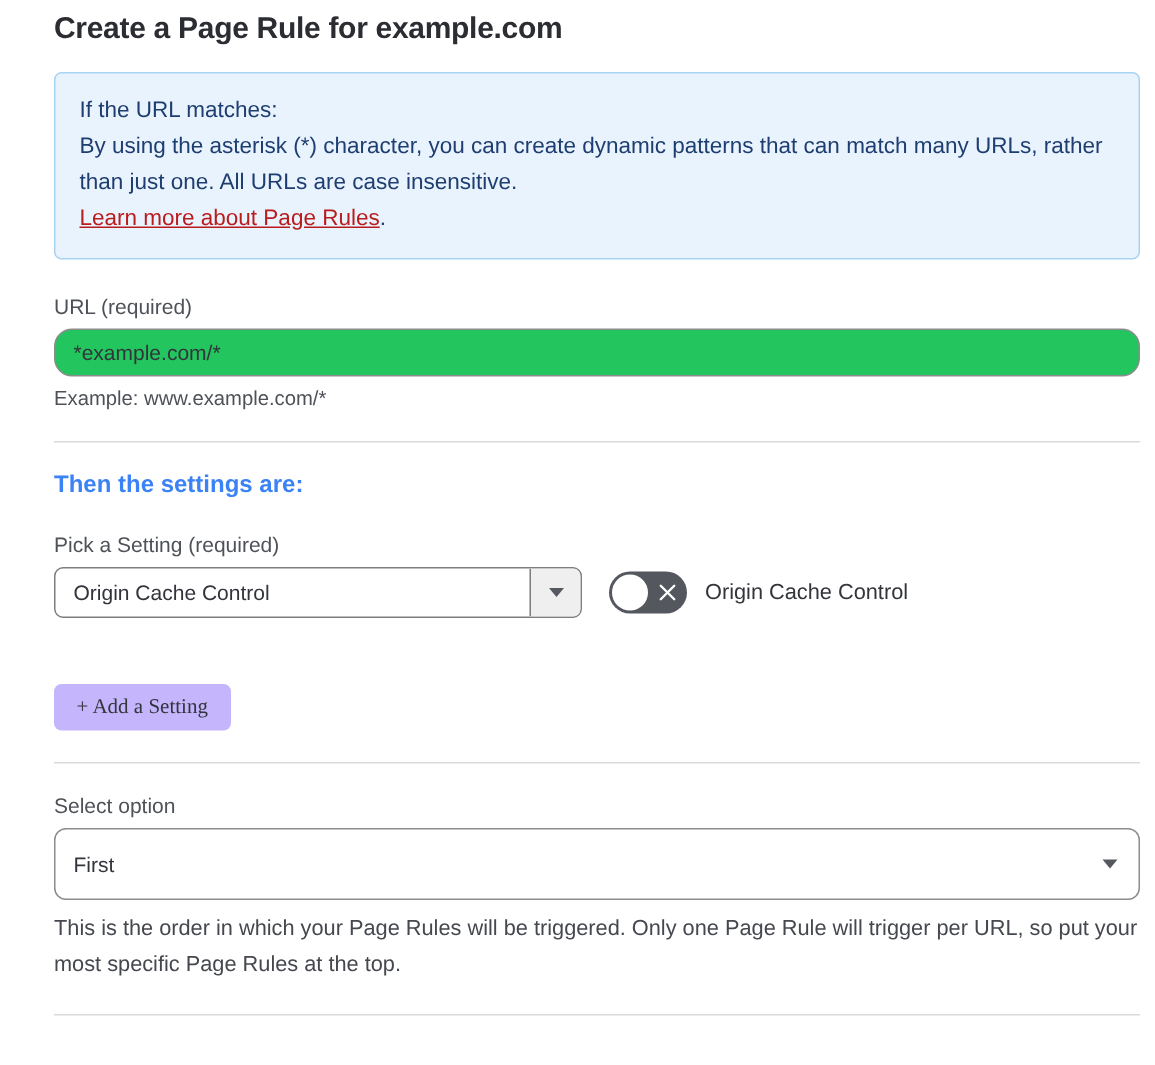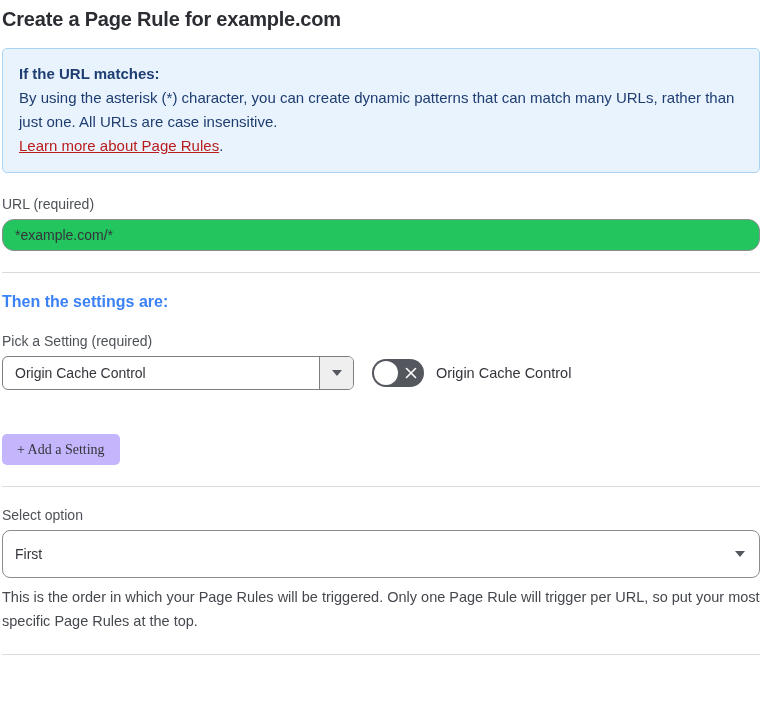--- a/index.html
+++ b/index.html
@@ -4,42 +4,42 @@
 <style>
   * { box-sizing: border-box; margin: 0; padding: 0; }
   html, body { background: #ffffff; }
   body {
     width: 770px;
     height: 710px;
     font-family: "Liberation Sans", sans-serif;
     color: #33353b;
     overflow: hidden;
   }
-  .page { padding: 8px 10px 0 2px; }
+  .page { padding: 8px 10px 0 2px; margin-left: 34px; }
 
   .page-title {
     font-size: 20px;
     font-weight: 700;
     color: #2b2d33;
     margin-bottom: 17px;
     letter-spacing: -0.2px;
   }
 
   
   .info-box {
     background: #e9f3fd;
     border: 1px solid #a9d3f2;
     border-radius: 5px;
     padding: 13px 16px 14px 16px;
     margin-bottom: 23px;
     color: #1e3d70;
     font-size: 15px;
     line-height: 24px;
   }
-  .info-heading { font-weight: 700; }
+  .info-heading { font-weight: 400; }
   .info-link-line { }
   .info-link {
     color: #b91c1c;
     text-decoration: underline;
     cursor: pointer;
   }
   .info-link-suffix { color: #1e3d70; }
 
   
   .field-label {
@@ -209,20 +209,21 @@
   <h1 class="page-title">Create a Page Rule for example.com</h1>
 
   <div class="info-box">
     <div class="info-heading">If the URL matches:</div>
     <div class="info-body">By using the asterisk (*) character, you can create dynamic patterns that can match many URLs, rather than just one. All URLs are case insensitive.</div>
     <div class="info-link-line"><a class="info-link">Learn more about Page Rules</a><span class="info-link-suffix">.</span></div>
   </div>
 
   <div class="field-label">URL (required)</div>
   <input type="text" class="text-input" value="*example.com/*" style="">
+  <div class="helper-text">Example: www.example.com/*</div>
 
   <hr class="divider">
 
   <div class="section-heading">Then the settings are:</div>
 
   <div class="field-label">Pick a Setting (required)</div>
   <div class="setting-row">
     <div class="setting-select">
       <div class="setting-select-value">Origin Cache Control</div>
       <div class="setting-select-arrowbox">

